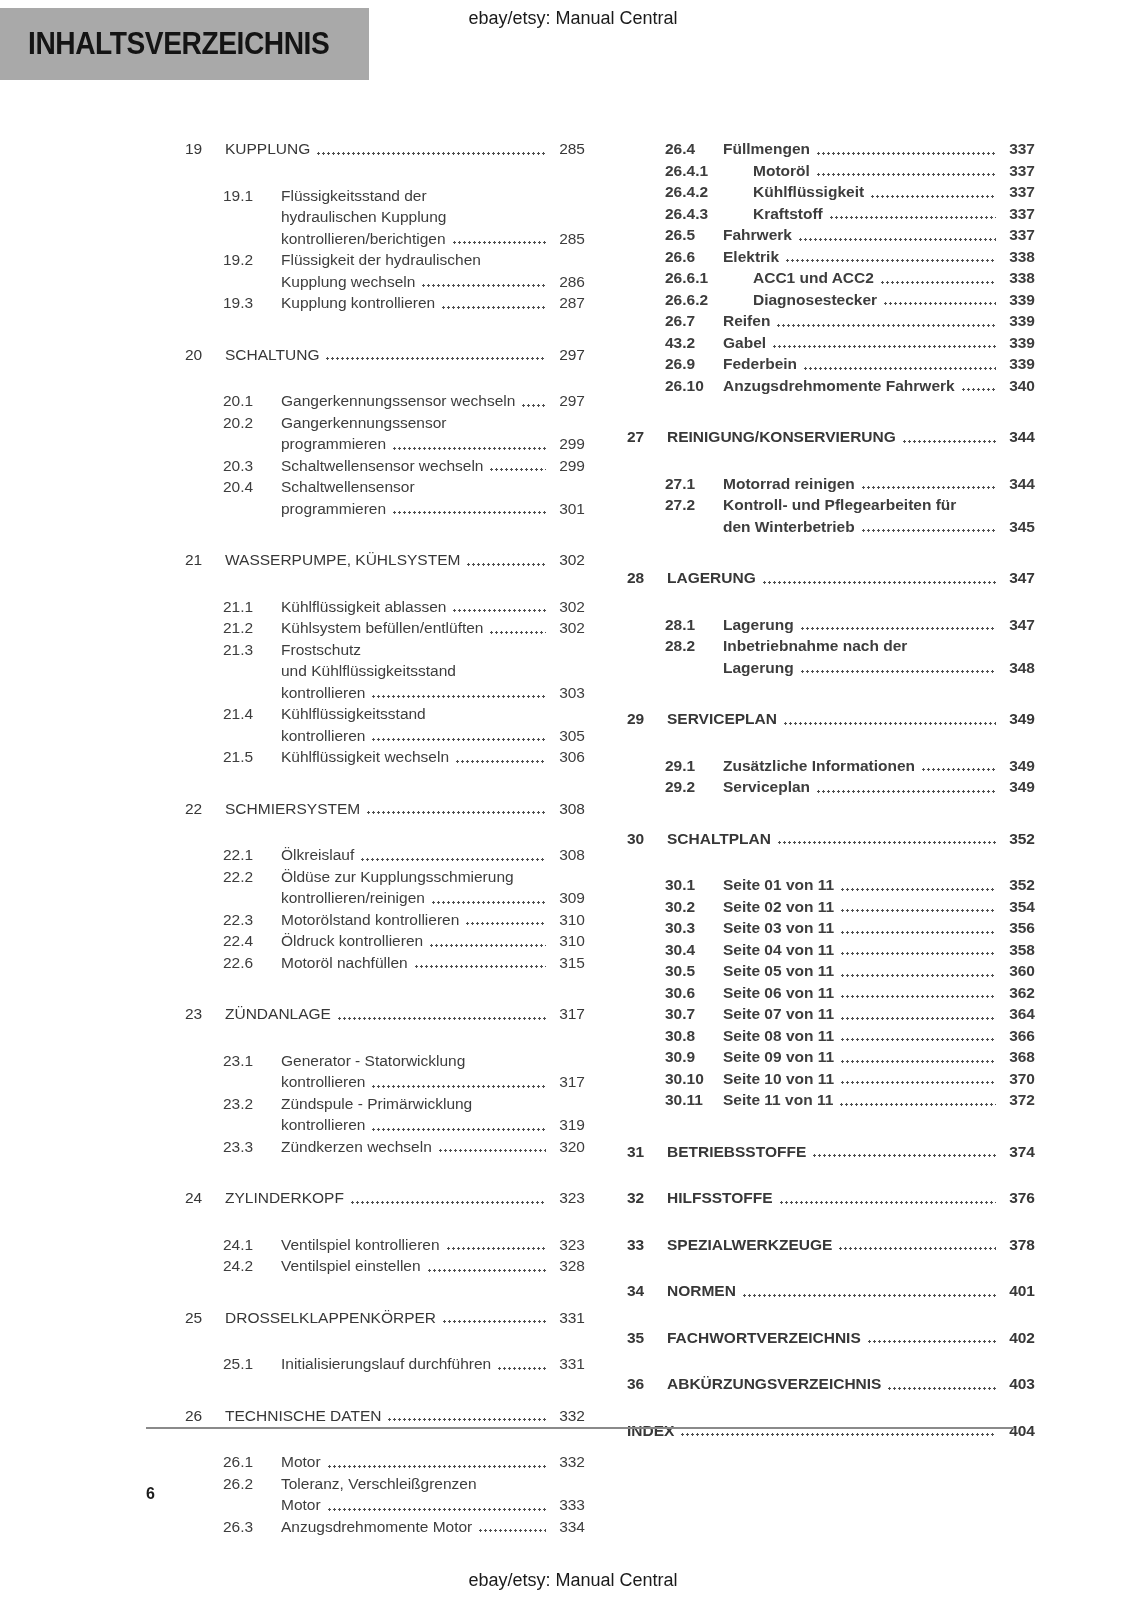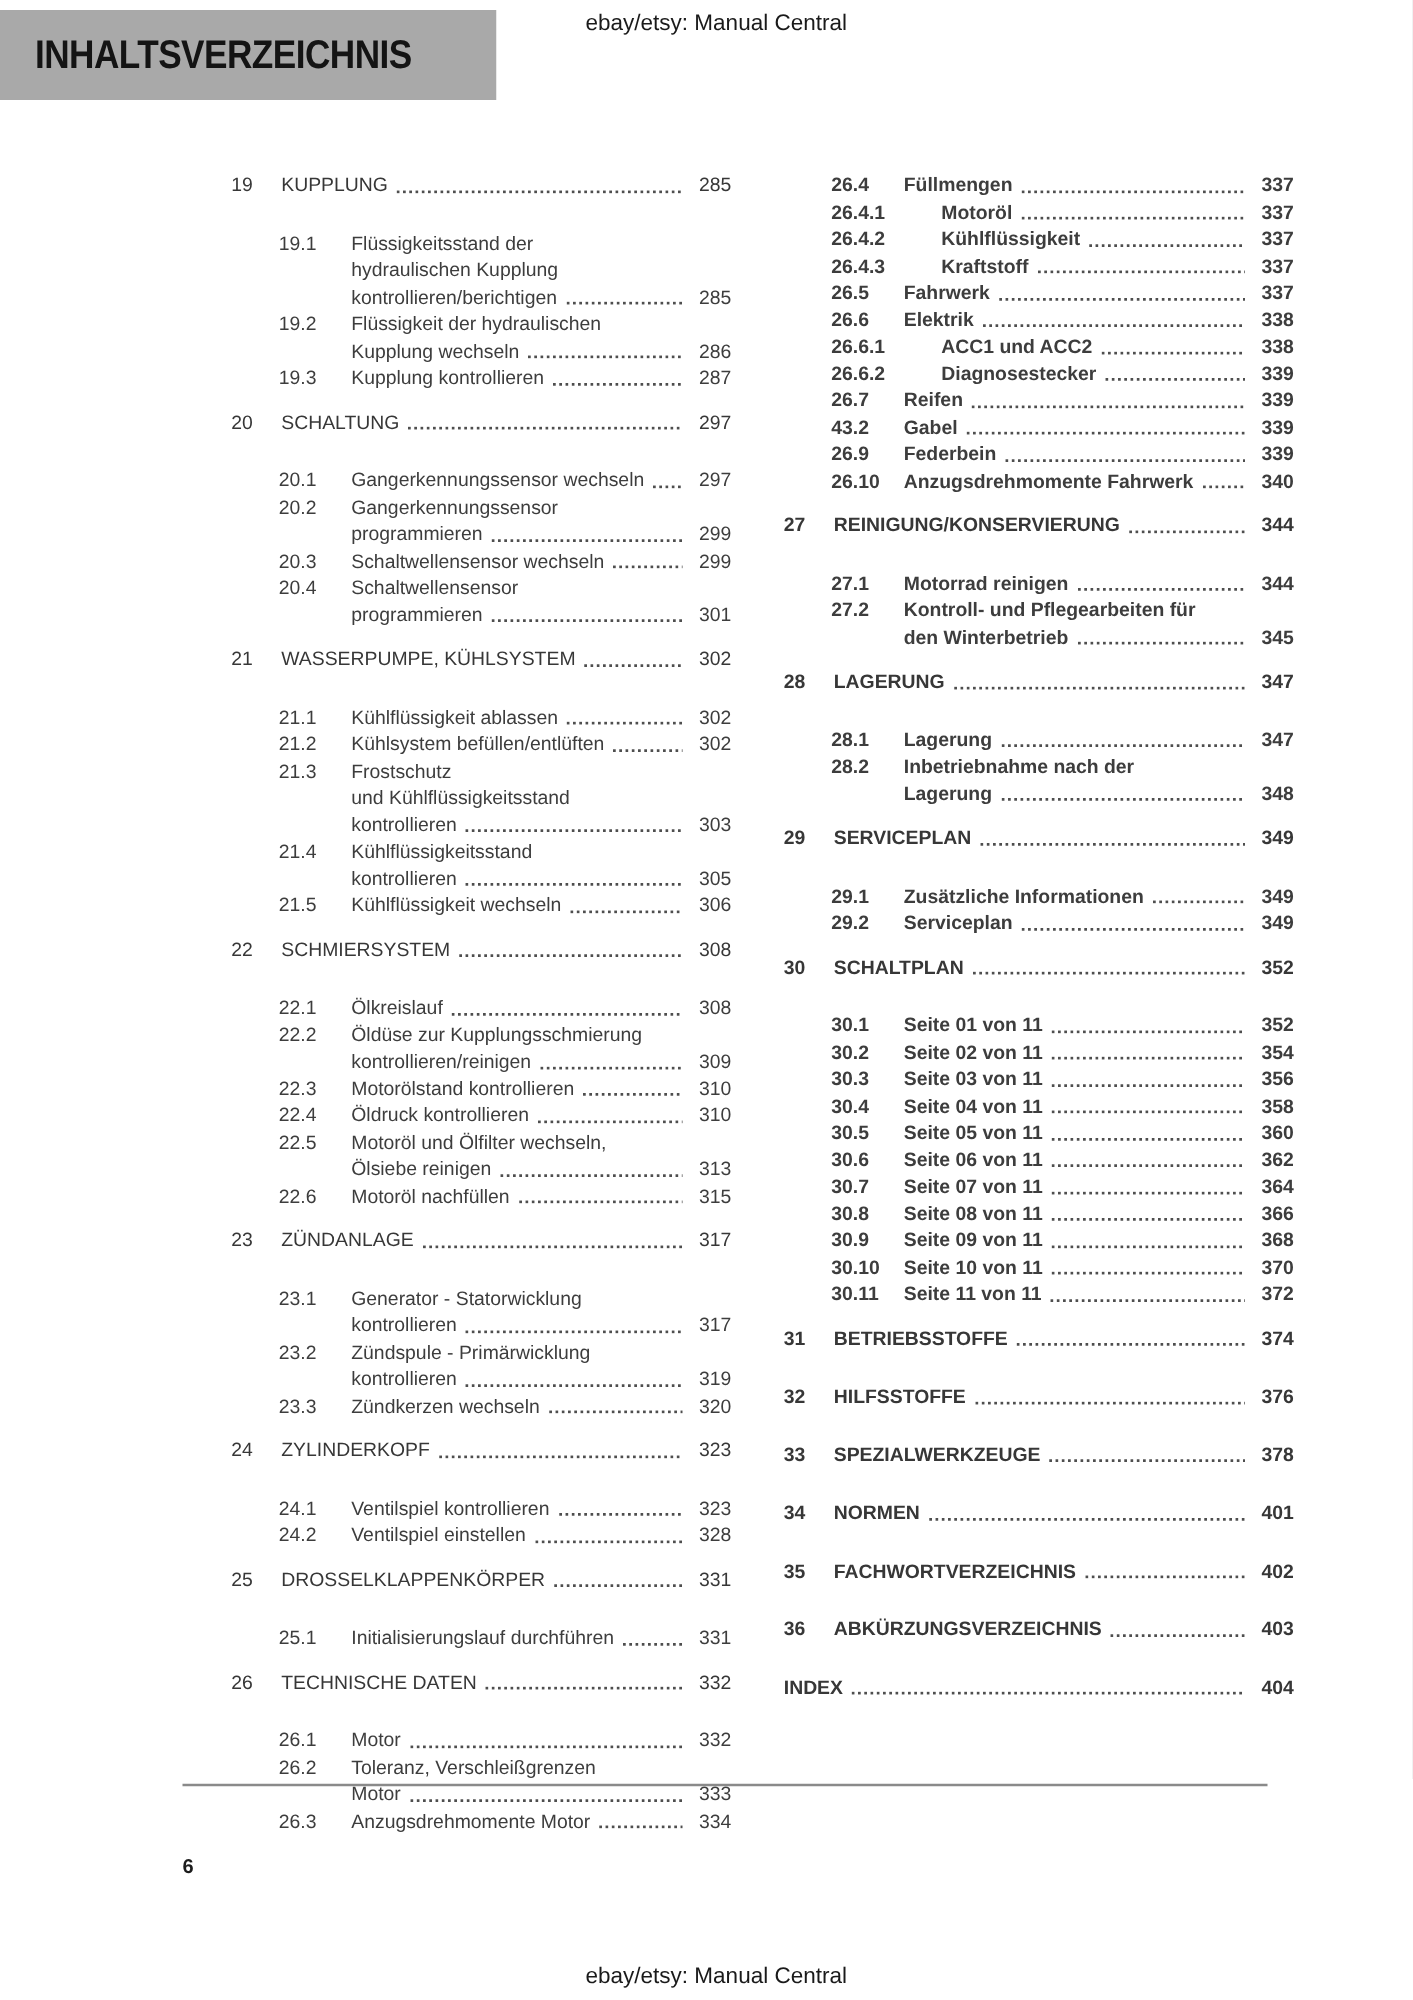--- a/index.html
+++ b/index.html
@@ -5,38 +5,38 @@
   html,body { margin:0; padding:0; background:#e8e8e8; }
   .page {
     position:relative; width:1130px; height:1600px; margin:0 auto;
     background:#ffffff; overflow:hidden;
     font-family:"Liberation Sans","DejaVu Sans",sans-serif;
     color:#3d3d3d; font-size:15.5px; line-height:21.5px;
     -webkit-font-smoothing:antialiased;
   }
   
   .title-box {
-    position:absolute; left:0; top:8px; width:397px; height:72px;
+    position:absolute; left:0; top:8px; width:369px; height:72px;
     background:#a9a9a9; display:flex; align-items:center; box-sizing:border-box;
     padding-left:28px;
   }
   .title-box .title {
     font-size:32px; font-weight:bold; color:#141414; letter-spacing:-0.5px;
     transform:scaleX(0.88); transform-origin:left center; white-space:nowrap;
   }
   .doc-tag-top {
     position:absolute; top:8px; left:16px; right:0; text-align:center;
     font-size:18px; color:#1a1a1a;
   }
   
   .col { position:absolute; top:126px; }
   .col-left  { left:185px; width:400px; }
   .col-right { left:627px; width:408px;font-weight:bold; }
   .entry { display:flex; margin:0; }
-  .lvl1, .lvl0 { margin-top:14px; color:#373737; }
+  .lvl1, .lvl0 { margin-top:30px; color:#373737; }
   .lvl1 + .entry, .lvl0 + .entry { margin-top:25px; }
   .col > .entry:first-child { margin-top:12px; }
   .lvl2, .lvl3 { padding-left:38px; }
   .num { flex:none; width:58px; }
   .lvl1 > .num { width:40px; }
   .lvl3 > .num { width:88px; }
   .body { flex:1 1 auto; min-width:0; }
   .lastline { display:flex; align-items:baseline; }
   .txt { flex:none; padding-right:2px; }
   .fill {
@@ -269,31 +269,20 @@
         <span class="num">22.4</span>
         <div class="body">
           <div class="lastline">
             <span class="txt">Öldruck kontrollieren</span>
             <span class="fill"></span>
             <span class="pg">310</span>
           </div>
         </div>
       </div>
       <div class="entry lvl2">
-        <span class="num">22.5</span>
-        <div class="body">
-          <div class="line">Motoröl und Ölfilter wechseln,</div>
-          <div class="lastline">
-            <span class="txt">Ölsiebe reinigen</span>
-            <span class="fill"></span>
-            <span class="pg">313</span>
-          </div>
-        </div>
-      </div>
-      <div class="entry lvl2">
         <span class="num">22.6</span>
         <div class="body">
           <div class="lastline">
             <span class="txt">Motoröl nachfüllen</span>
             <span class="fill"></span>
             <span class="pg">315</span>
           </div>
         </div>
       </div>
       <div class="entry lvl1">

